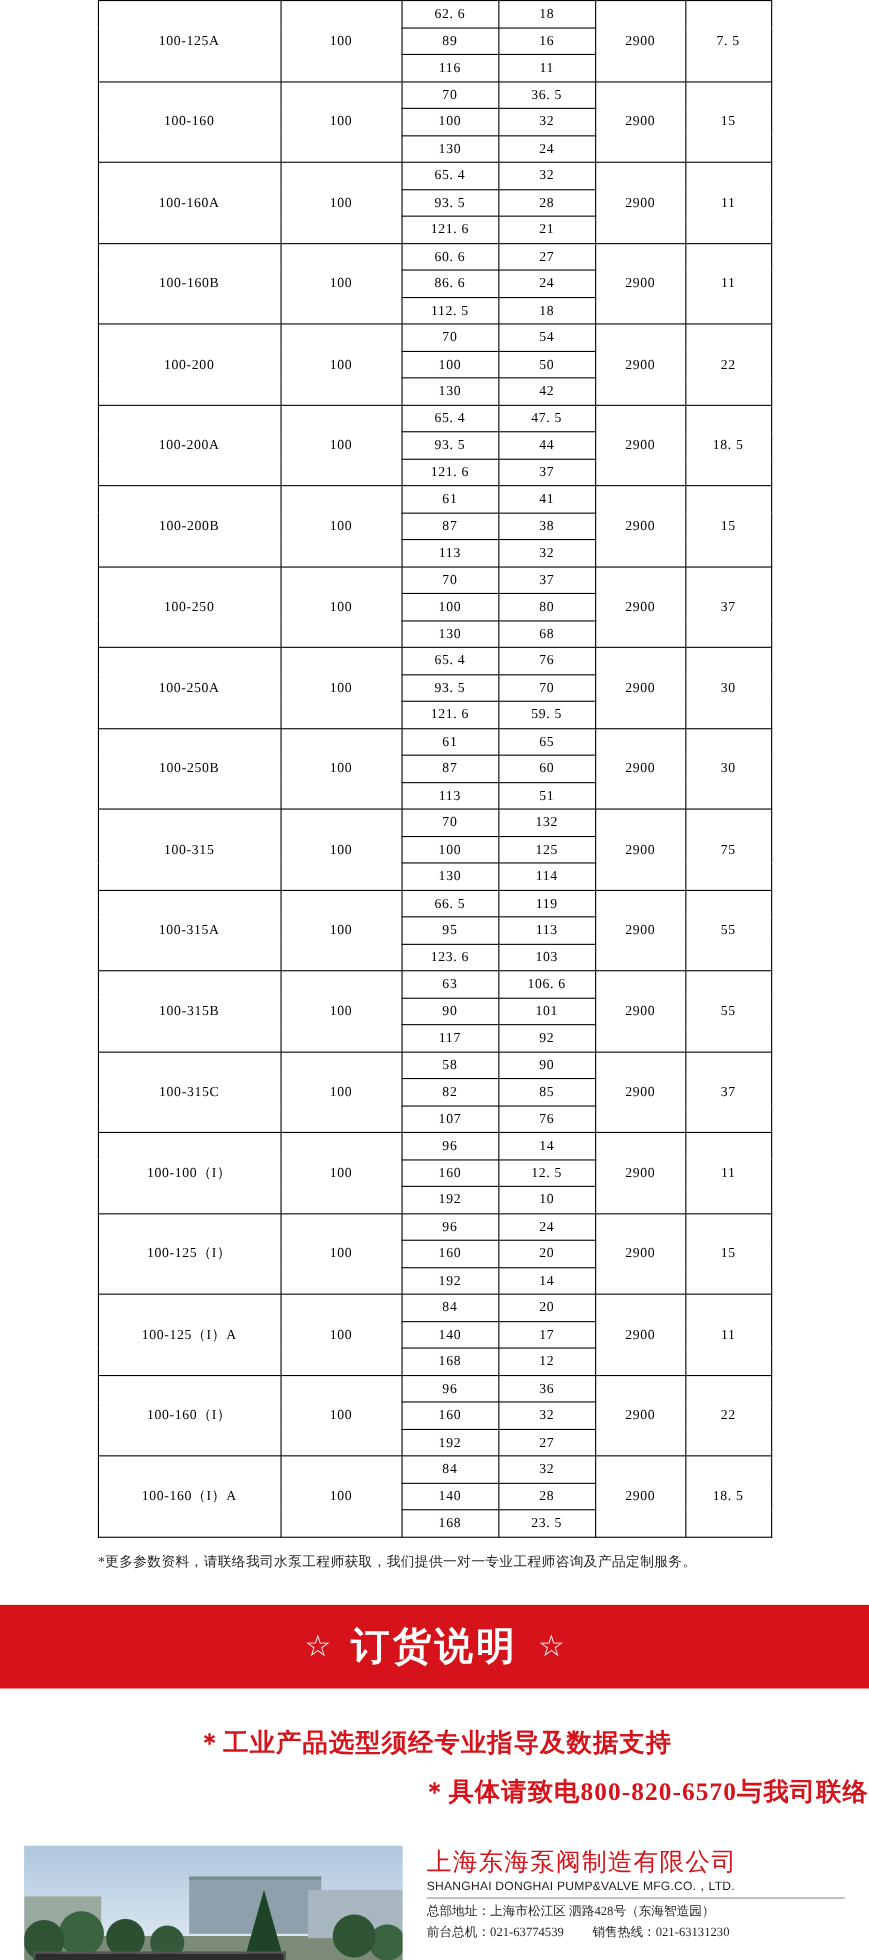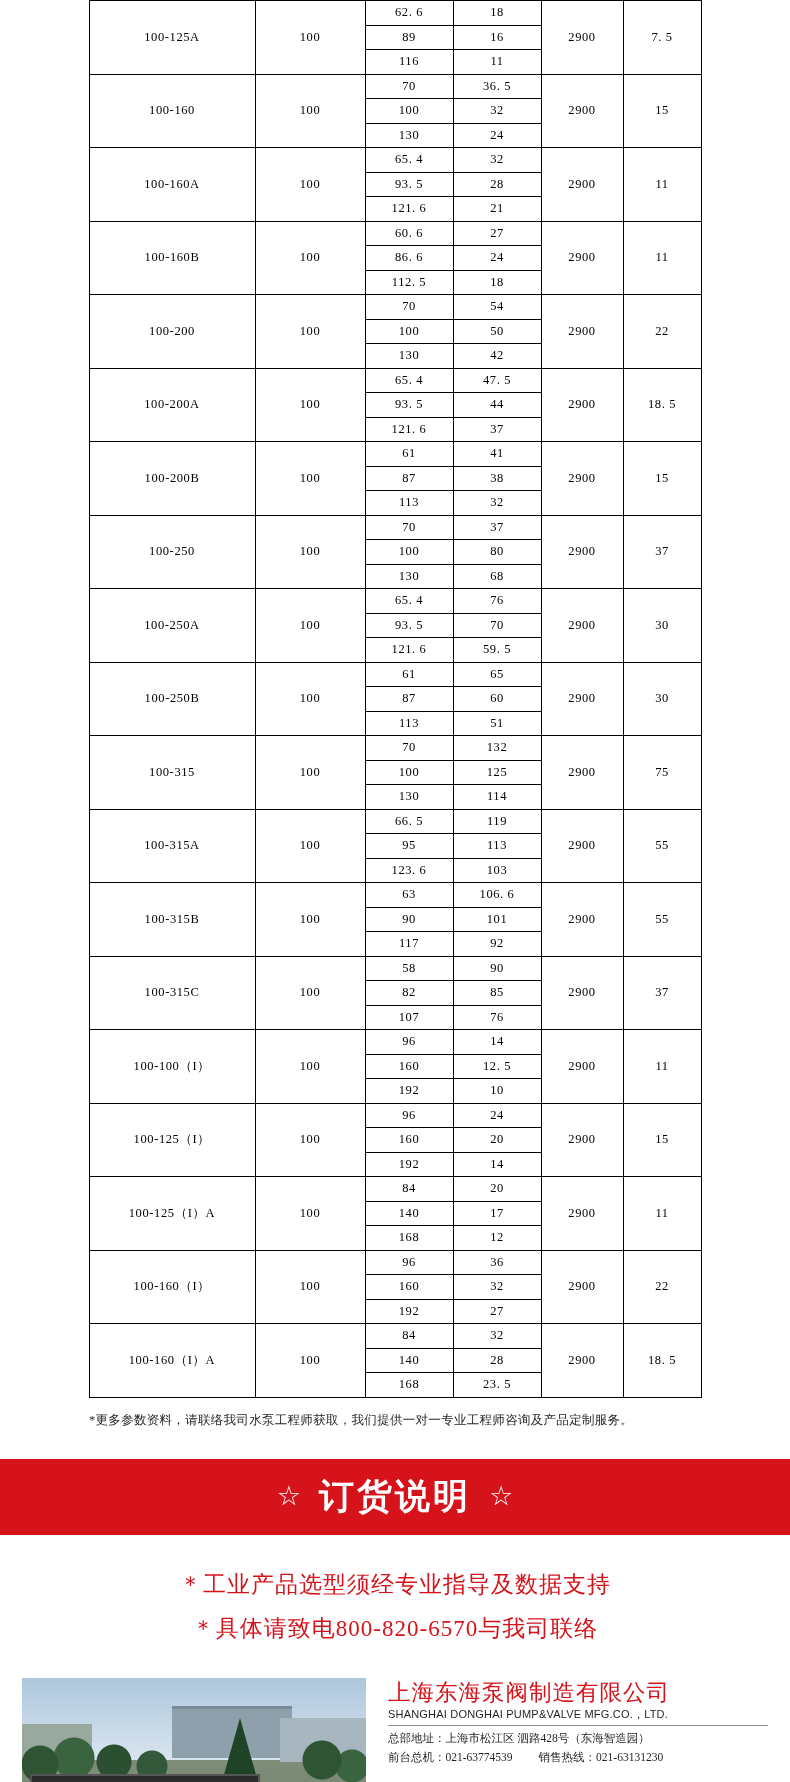--- a/index.html
+++ b/index.html
@@ -73,24 +73,24 @@
     letter-spacing: 3px;
     font-family: Liberation Mono, monospace;
   }
 
   
   .headlines {
     margin-top: 34px;
     text-align: center;
     color: #d6121a;
     font-family: "Liberation Serif", serif;
-    font-weight: normal;
+    font-weight: bold;
   }
   .headline-1 { font-size: 23px; letter-spacing: 1px; }
-  .headline-2 { font-size: 23px; letter-spacing: 1px; margin-top: 13px; }
+  .headline-2 { font-size: 23px; letter-spacing: 1px; margin-top: 13px; text-align: right; }
 
   
   .footer {
     margin-top: 34px;
     padding: 0 22px 26px 22px;
     display: flex;
     align-items: flex-start;
     gap: 22px;
   }
   .photo {

